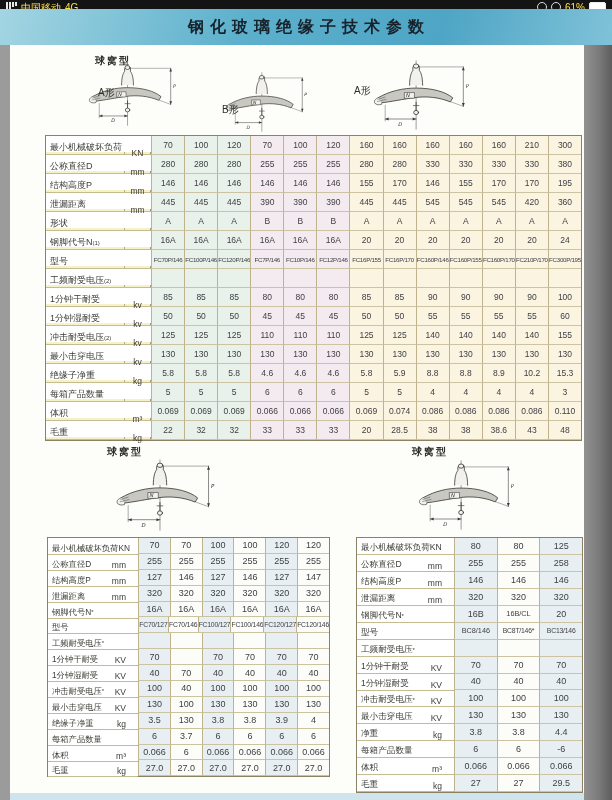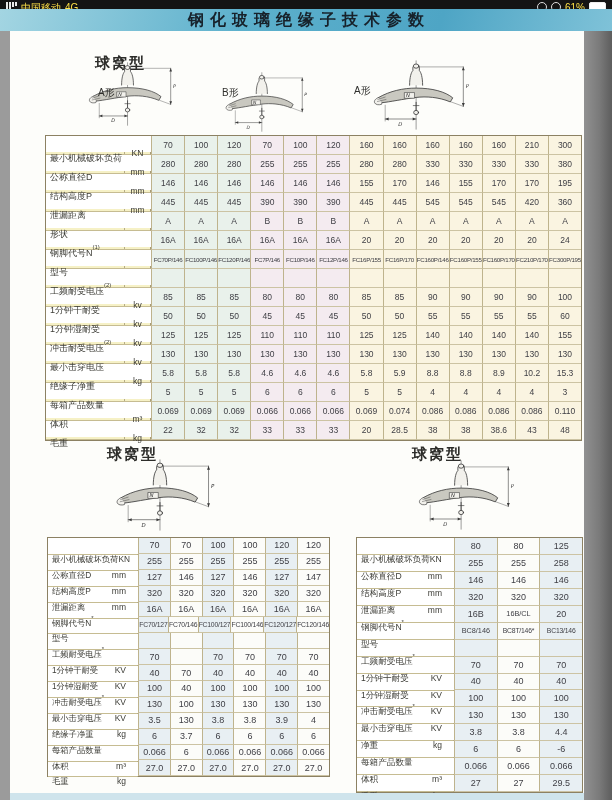--- a/index.html
+++ b/index.html
@@ -13,43 +13,43 @@
     position:absolute;left:0;top:0;width:612px;height:9px;background:#141414;
     color:#fde047;display:flex;justify-content:space-between;overflow:hidden;z-index:6;
   }
   .sb-side{display:flex;align-items:flex-start;gap:4px;padding:0 6px;font-size:10px;line-height:15px;}
   .sig{display:flex;align-items:flex-start;gap:1px;padding-top:2px;}
   .sig i{display:block;width:2px;background:#e8e8e8;}
   .sig i:nth-child(1){height:8px}.sig i:nth-child(2){height:7px}.sig i:nth-child(3){height:5px}.sig i:nth-child(4){height:4px}
   .sb-circ{width:8px;height:8px;border:1px solid #ddd;border-radius:50%;margin-top:2px;}
   .sb-batt{width:15px;height:8px;border:1px solid #eee;border-radius:2px;background:#fff;margin-top:2px;}
   .header{
-    position:absolute;left:0;top:9px;width:612px;height:22px;
+    position:absolute;left:0;top:9px;width:612px;height:36px;
     background:linear-gradient(105deg,#a3d5e2 0%,#5cb0cc 40%,#4ea5c5 72%,#7fc2d8 100%);
     display:flex;align-items:center;justify-content:center;z-index:5;
   }
   .title{font-size:16px;font-weight:bold;letter-spacing:6px;padding-left:6px;color:#17222b;}
   .m-left{position:absolute;left:0;top:9px;width:10px;height:791px;background:#9b9b9b;z-index:4;}
   .m-right{position:absolute;left:584px;top:31px;width:28px;height:769px;
     background:linear-gradient(to right,#919191 0%,#7a7a7a 55%,#5d5d5d 100%);z-index:4;}
   
   .page{position:absolute;left:10px;top:31px;width:574px;height:769px;background:#fdfdfa;}
   .footer-strip{position:absolute;left:0;bottom:0;width:574px;height:7px;background:#cfe4ec;}
-  .sec-label{position:absolute;font-size:15px;font-weight:bold;color:#2d2d2a;letter-spacing:2px;}
+  .sec-label{position:absolute;font-size:10px;font-weight:bold;color:#2d2d2a;letter-spacing:2px;}
   .dgm{position:absolute;}
   .dgm svg{width:100%;height:100%;}
   .dgm-label{position:absolute;font-size:10px;color:#2f2f2c;}
   
   .tbl{position:absolute;border:1px solid #8c8163;background:#fff;box-sizing:border-box;}
   .trow{display:flex;}
   .t-top .trow{height:19px;}
   .t-bl  .trow{height:15.9px;}
   .t-br  .trow{height:16.95px;}
   .lab{
-    background:#f6f1c6;display:flex;align-items:flex-start;flex:none;box-sizing:border-box;
+    background:#f6f1c6;display:flex;align-items:flex-end;flex:none;box-sizing:border-box;
     border-right:1px solid #a89d78;border-bottom:1px solid #c6bc92;margin-top:16px;
   }
   .t-top .lab{width:105px;}
   .t-bl  .lab{width:90px;}
   .t-br  .lab{width:97px;}
   .lt{font-size:9px;color:#3c3c36;padding-left:4px;white-space:nowrap;}
   .t-bl .lt{font-size:8.3px;}
   .t-br .lt{font-size:8.6px;}
   .lab sup{font-size:6px;color:#3c3c36;line-height:1;transform:translateY(-3px);}
   .unit{font-size:8.5px;color:#3c3c36;}
@@ -185,21 +185,21 @@
   <path d="M60,72.5 l-4.2,-1.8 0,3.6 Z" fill="#3a3a3a" stroke="none"></path>
  </g>
  <g fill="#333" font-size="6.5" font-style="italic" font-family="DejaVu Sans, sans-serif">
   <text x="121" y="35">P</text>
   <text x="38" y="81">D</text>
   <text x="47.5" y="45.5">N</text>
  </g>
 </svg></div>
 
   <span class="dgm-label" style="left:88px;top:55px;">A形</span>
-  <span class="dgm-label" style="left:212px;top:55px;text-align:center;">B形</span>
+  <span class="dgm-label" style="left:212px;top:72px;text-align:center;">B形</span>
   <span class="dgm-label" style="left:344px;top:53px;">A形</span>
 
   <div class="tbl t-top" style="left:35px;top:104px;width:537px;">
       <div class="trow">
         <div class="lab">
           <span class="lt">最小机械破坏负荷</span>
           <span class="unit">KN</span>
         </div>
         <div class="cell g">70</div>
         <div class="cell g">100</div>

